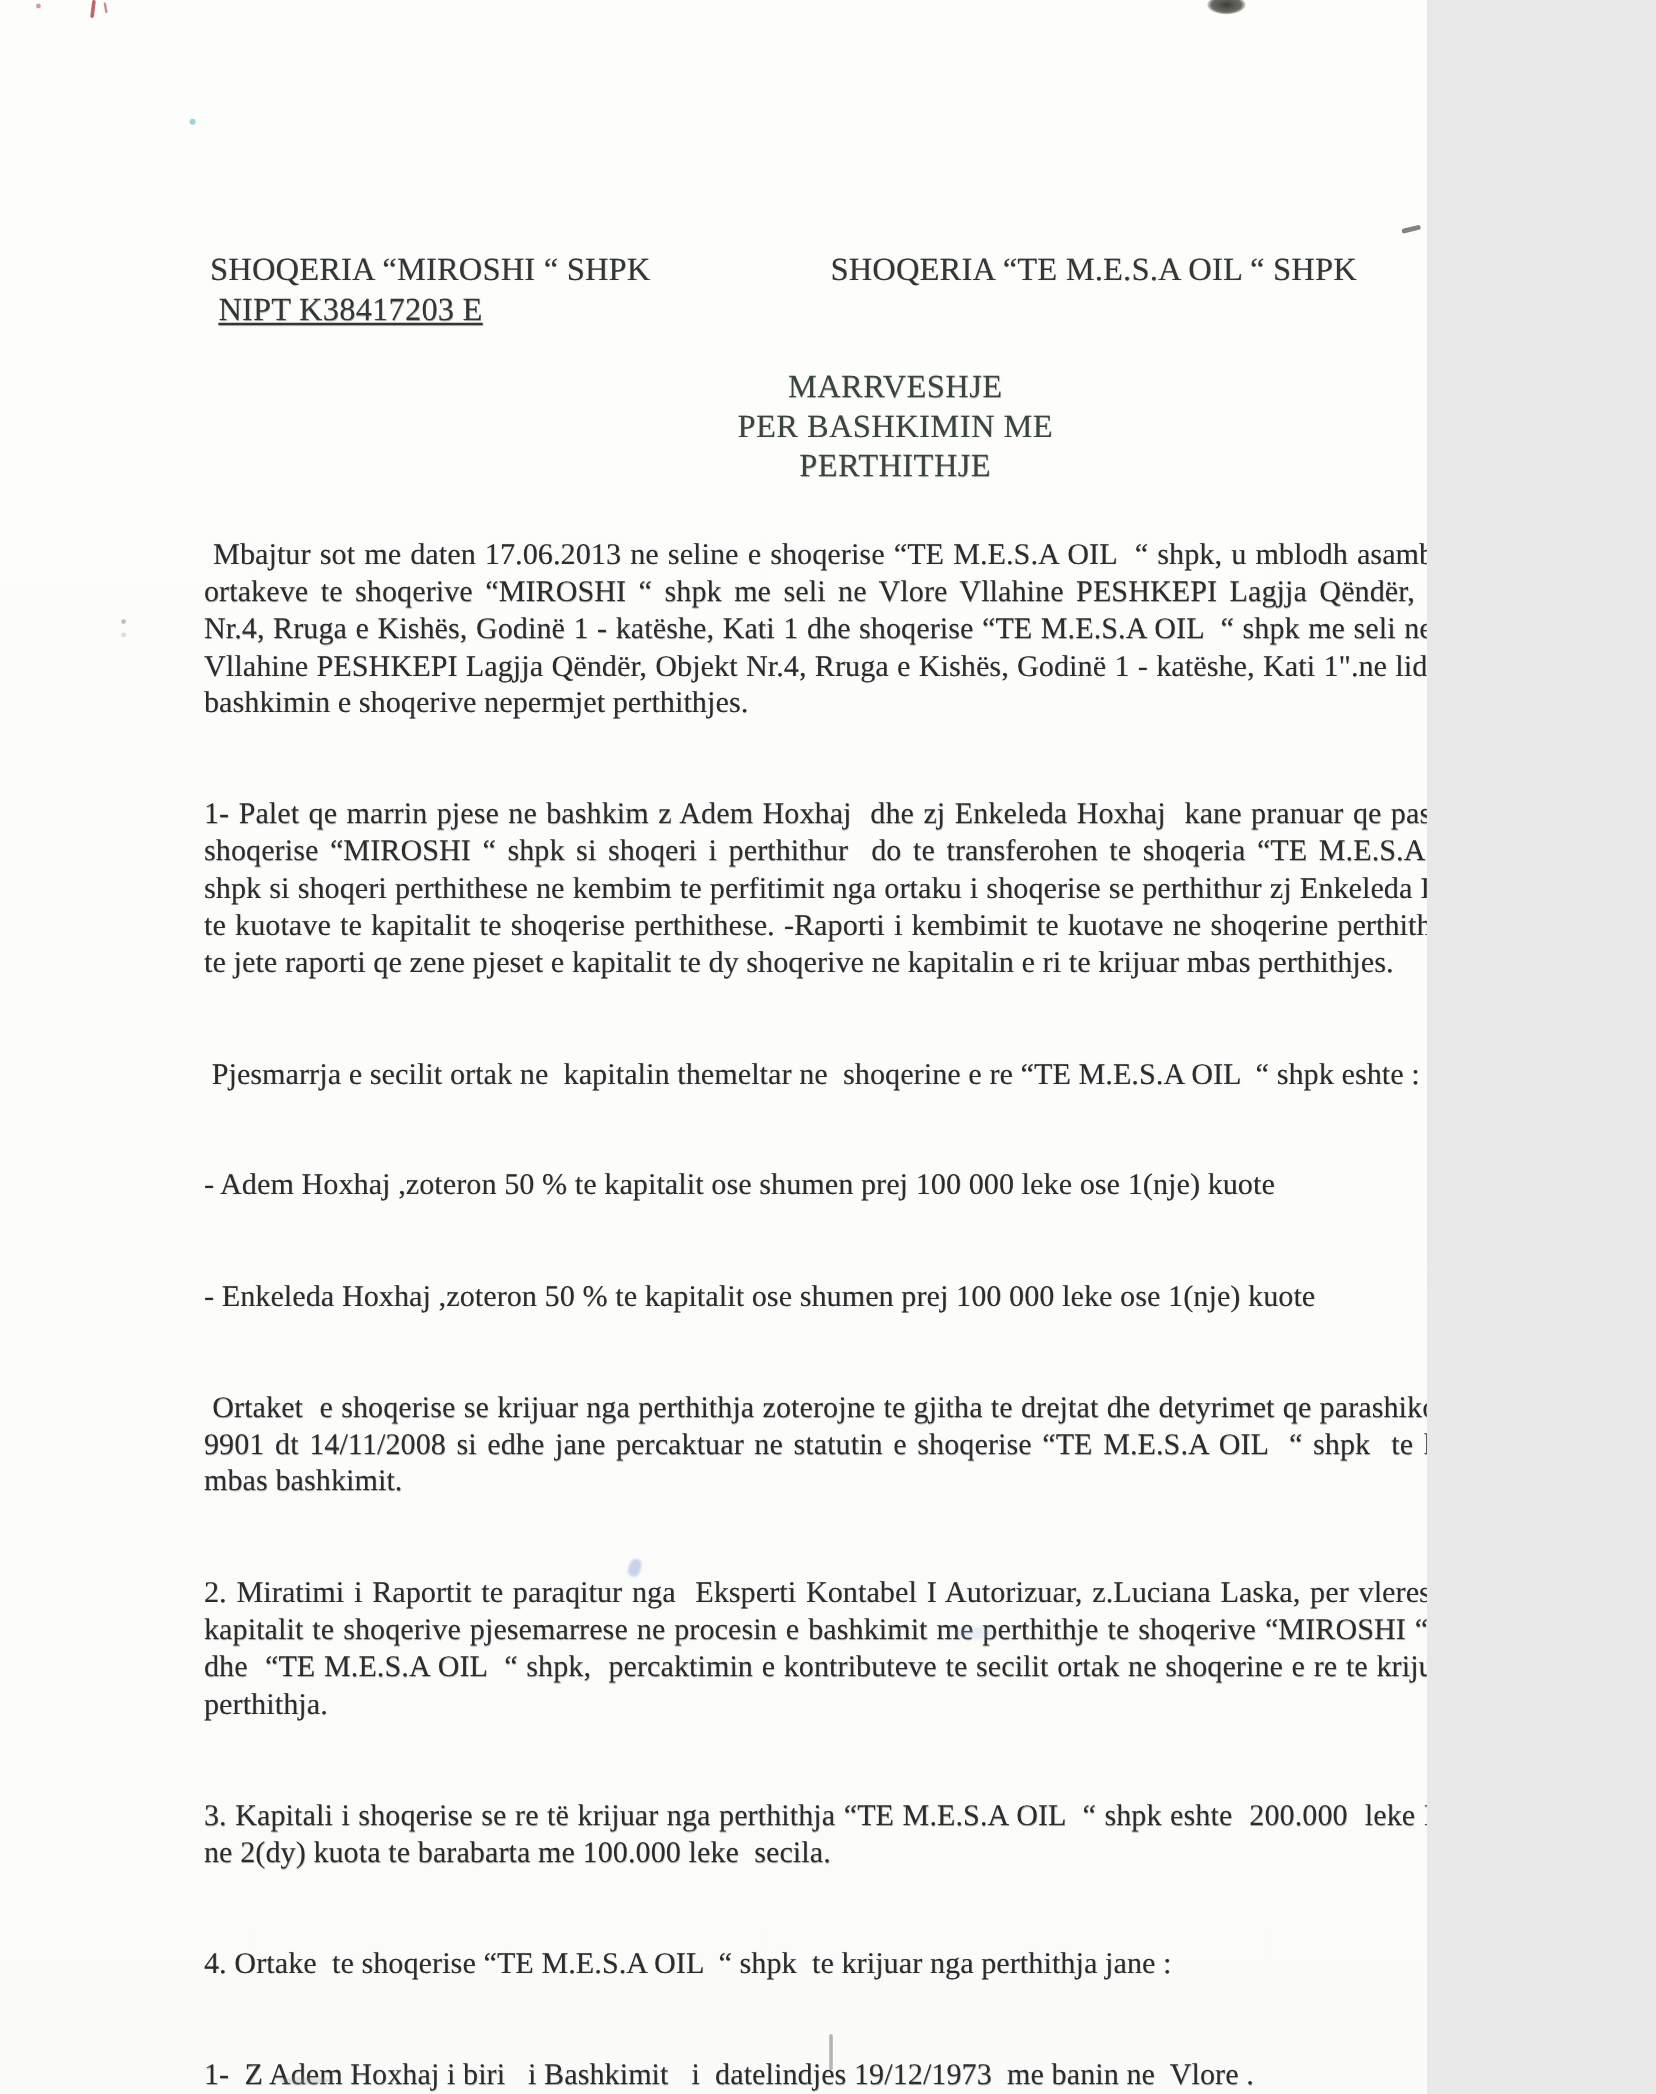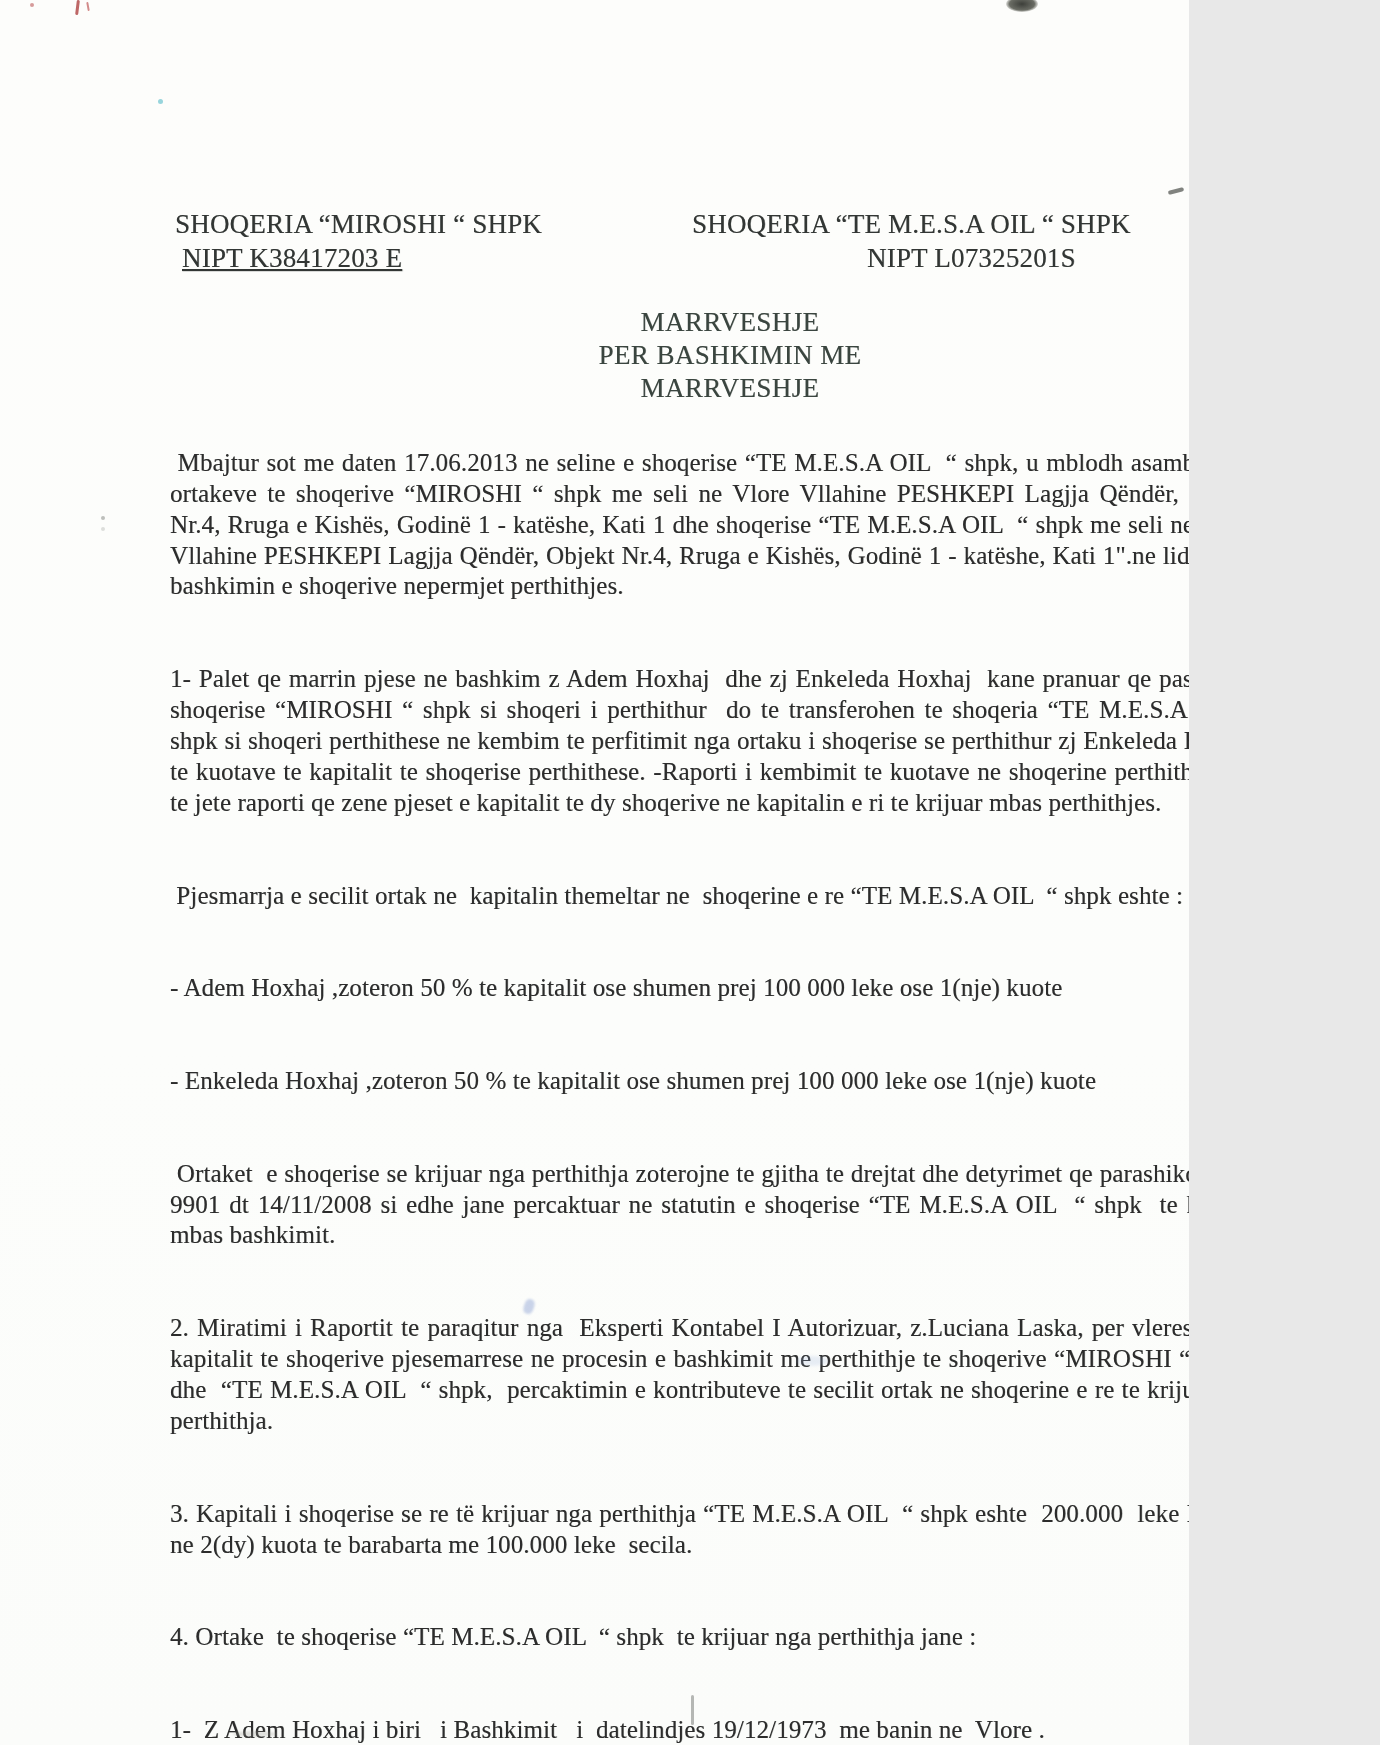--- a/index.html
+++ b/index.html
@@ -13,21 +13,21 @@
   }
   .scan-text { text-shadow: 0.4px 0.4px 0.6px rgba(70,75,72,0.5); }
 
   .company { position:absolute; font-size:27px; line-height:34px; letter-spacing:0.2px; color:#323634; }
   .company-left  { left:175px; top:207px; }
   .company-left .nipt  { padding-left:7px;text-decoration:underline; }
   .company-right { left:652px; top:207px;margin-left:40px; }
   .company-right .nipt { padding-left:175px; }
 
   .doc-title {
-    position:absolute; left:520px; top:306px; width:420px;
+    position:absolute; left:536px; top:306px; width:420px;
     text-align:center; font-size:27px; line-height:33px;
     color:#3a453f; letter-spacing:0.4px;
   }
 
   .doc-body {
     position:absolute; left:170px; top:386px; width:1088px;
     font-size:25px; line-height:30.9px;
     text-align:justify; white-space:pre-wrap;
     color:#2c2c2c; letter-spacing:0.1px;
   }
@@ -70,26 +70,25 @@
 <body>
 
 <div class="page">
 
   <div class="company company-left scan-text">
     <div>SHOQERIA  “MIROSHI “ SHPK</div>
     <div class="nipt">NIPT  K38417203 E</div>
   </div>
   <div class="company company-right scan-text">
     <div>SHOQERIA  “TE M.E.S.A OIL  “ SHPK</div>
-    <div class="nipt">NIPT L07325201S</div>
   </div>
 
   <div class="doc-title scan-text">
     <div>MARRVESHJE</div>
-    <div>PER BASHKIMIN ME MARRVESHJE</div>
+    <div>PER BASHKIMIN ME PERTHITHJE</div>
   </div>
 
   <div class="doc-body scan-text">
     <p> Mbajtur sot me daten 17.06.2013 ne seline e shoqerise “TE M.E.S.A OIL  “ shpk, u mblodh asambleja  e ortakeve te shoqerive “MIROSHI “ shpk me seli ne Vlore Vllahine PESHKEPI Lagjja Qëndër, Objekt Nr.4, Rruga e Kishës, Godinë 1 - katëshe, Kati 1 dhe shoqerise “TE M.E.S.A OIL  “ shpk me seli ne Vlore Vllahine PESHKEPI Lagjja Qëndër, Objekt Nr.4, Rruga e Kishës, Godinë 1 - katëshe, Kati 1".ne lidhje me bashkimin e shoqerive nepermjet perthithjes.</p>
     <p>1- Palet qe marrin pjese ne bashkim z Adem Hoxhaj  dhe zj Enkeleda Hoxhaj  kane pranuar qe pasurite e shoqerise “MIROSHI “ shpk si shoqeri i perthithur  do te transferohen te shoqeria “TE M.E.S.A OIL “  shpk si shoqeri perthithese ne kembim te perfitimit nga ortaku i shoqerise se perthithur zj Enkeleda Hoxhaj  te kuotave te kapitalit te shoqerise perthithese. -Raporti i kembimit te kuotave ne shoqerine perthithese do te jete raporti qe zene pjeset e kapitalit te dy shoqerive ne kapitalin e ri te krijuar mbas perthithjes.</p>
     <p> Pjesmarrja e secilit ortak ne  kapitalin themeltar ne  shoqerine e re “TE M.E.S.A OIL  “ shpk eshte :</p>
     <p>- Adem Hoxhaj ,zoteron 50 % te kapitalit ose shumen prej 100 000 leke ose 1(nje) kuote</p>
     <p>- Enkeleda Hoxhaj ,zoteron 50 % te kapitalit ose shumen prej 100 000 leke ose 1(nje) kuote</p>
     <p> Ortaket  e shoqerise se krijuar nga perthithja zoterojne te gjitha te drejtat dhe detyrimet qe parashikon ligji 9901 dt 14/11/2008 si edhe jane percaktuar ne statutin e shoqerise “TE M.E.S.A OIL  “ shpk  te hartuar mbas bashkimit.</p>
     <p>2. Miratimi i Raportit te paraqitur nga  Eksperti Kontabel I Autorizuar, z.Luciana Laska, per vleresimin e kapitalit te shoqerive pjesemarrese ne procesin e bashkimit me perthithje te shoqerive “MIROSHI “ sh.p.k  dhe  “TE M.E.S.A OIL  “ shpk,  percaktimin e kontributeve te secilit ortak ne shoqerine e re te krijuar nga perthithja.</p>

